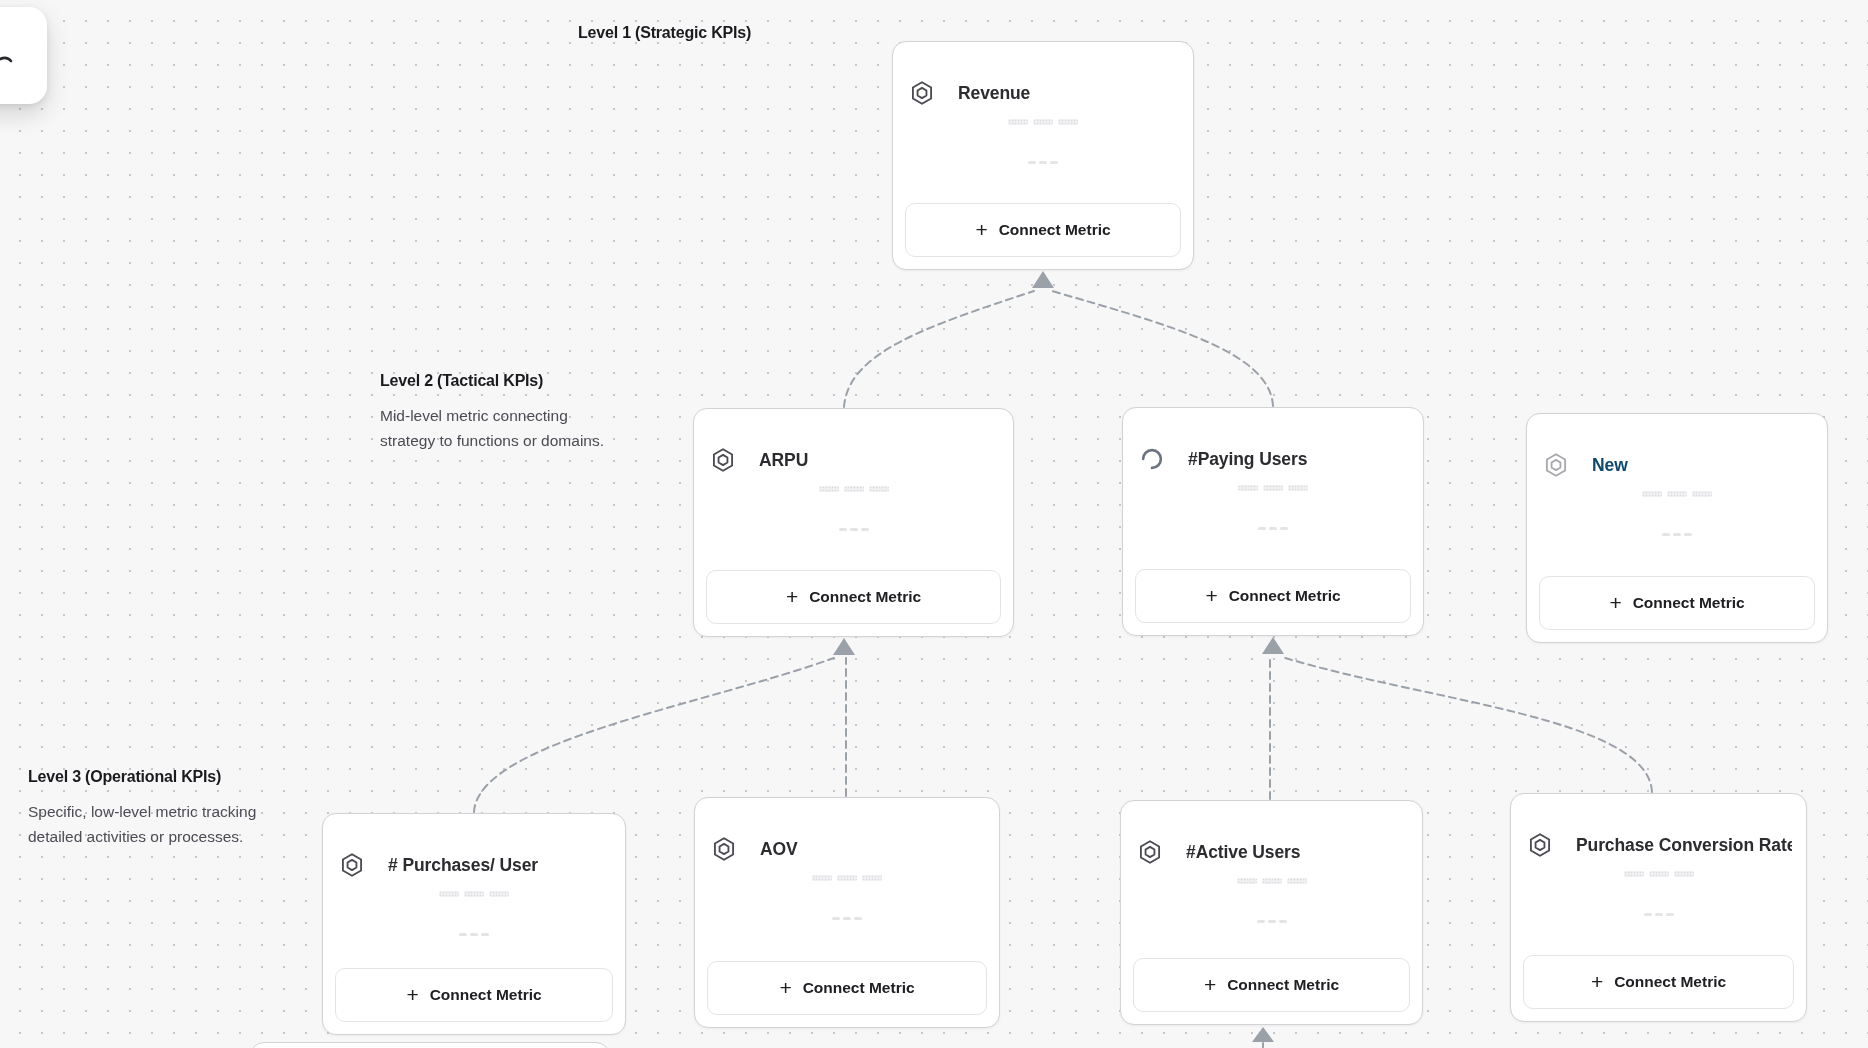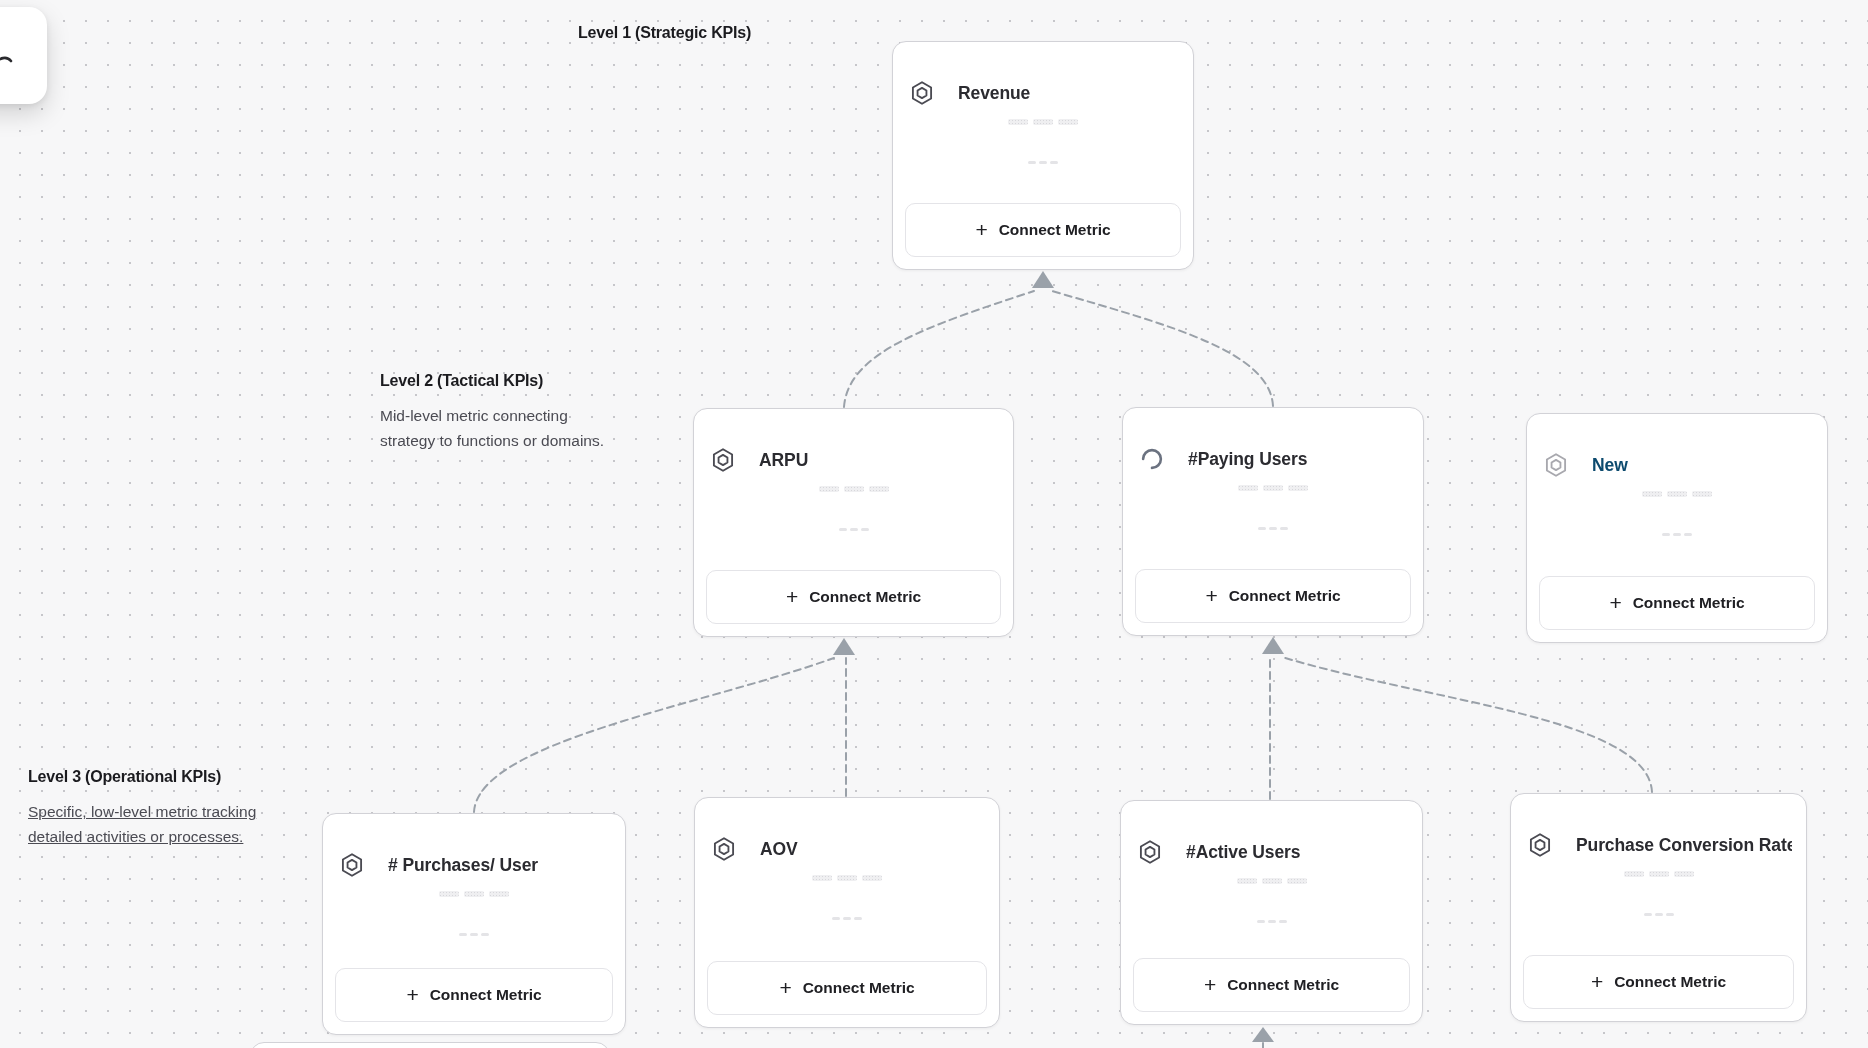--- a/index.html
+++ b/index.html
@@ -31,21 +31,21 @@
   
   .level-label { position:absolute; }
   .level-title {
     font-size:16px; font-weight:700; color:#1b1b1f; letter-spacing:-0.2px;
   }
   .level-desc {
     margin-top:13px; font-size:15.5px; line-height:25px; color:#4b4b53;
   }
   .level-1 { left:578px; top:24px; } .level-1 .level-desc{ max-width:256px; }
   .level-2 { left:380px; top:372px; } .level-2 .level-desc{ max-width:242px; }
-  .level-3 { left:28px;  top:768px; } .level-3 .level-desc{ max-width:272px;text-decoration:underline; }
+  .level-3 { left:28px;  top:768px; } .level-3 .level-desc{ max-width:272px; }
 
   
   .node {
     position:absolute; background:#ffffff;
     border:1px solid #d2d2d7; border-radius:14px;
     box-shadow: 0 1px 3px rgba(0,0,0,.05);
   }
   .node-head {
     position:absolute; left:16px; top:16px; right:14px;
     display:flex; align-items:center; gap:23px;margin-top:22px;

